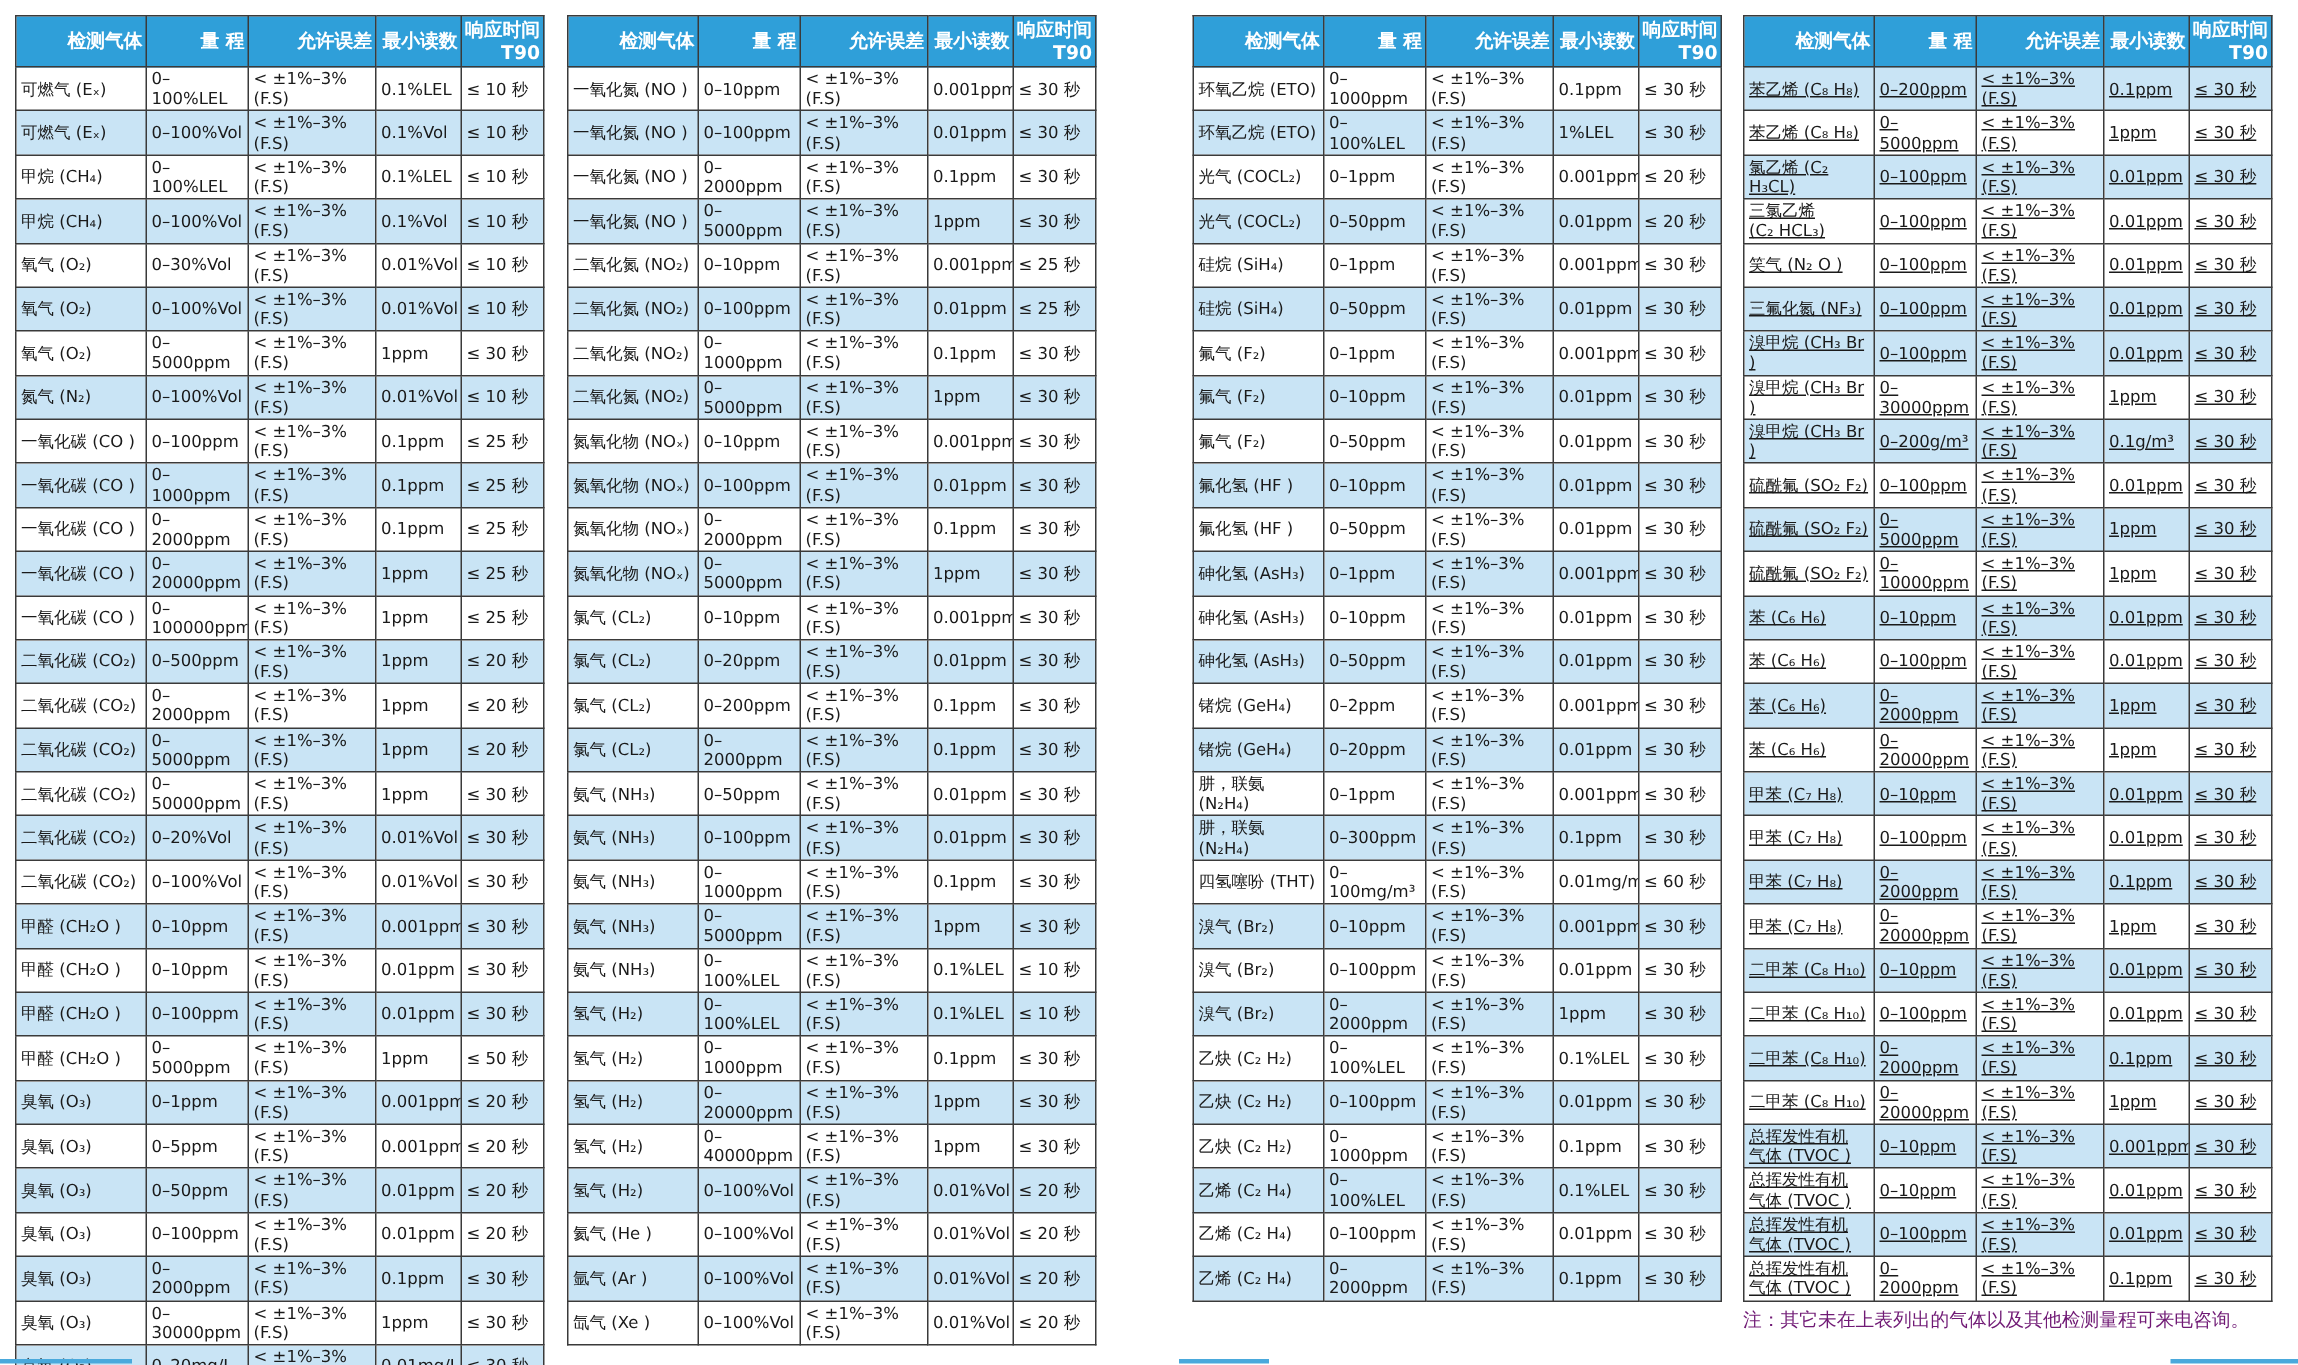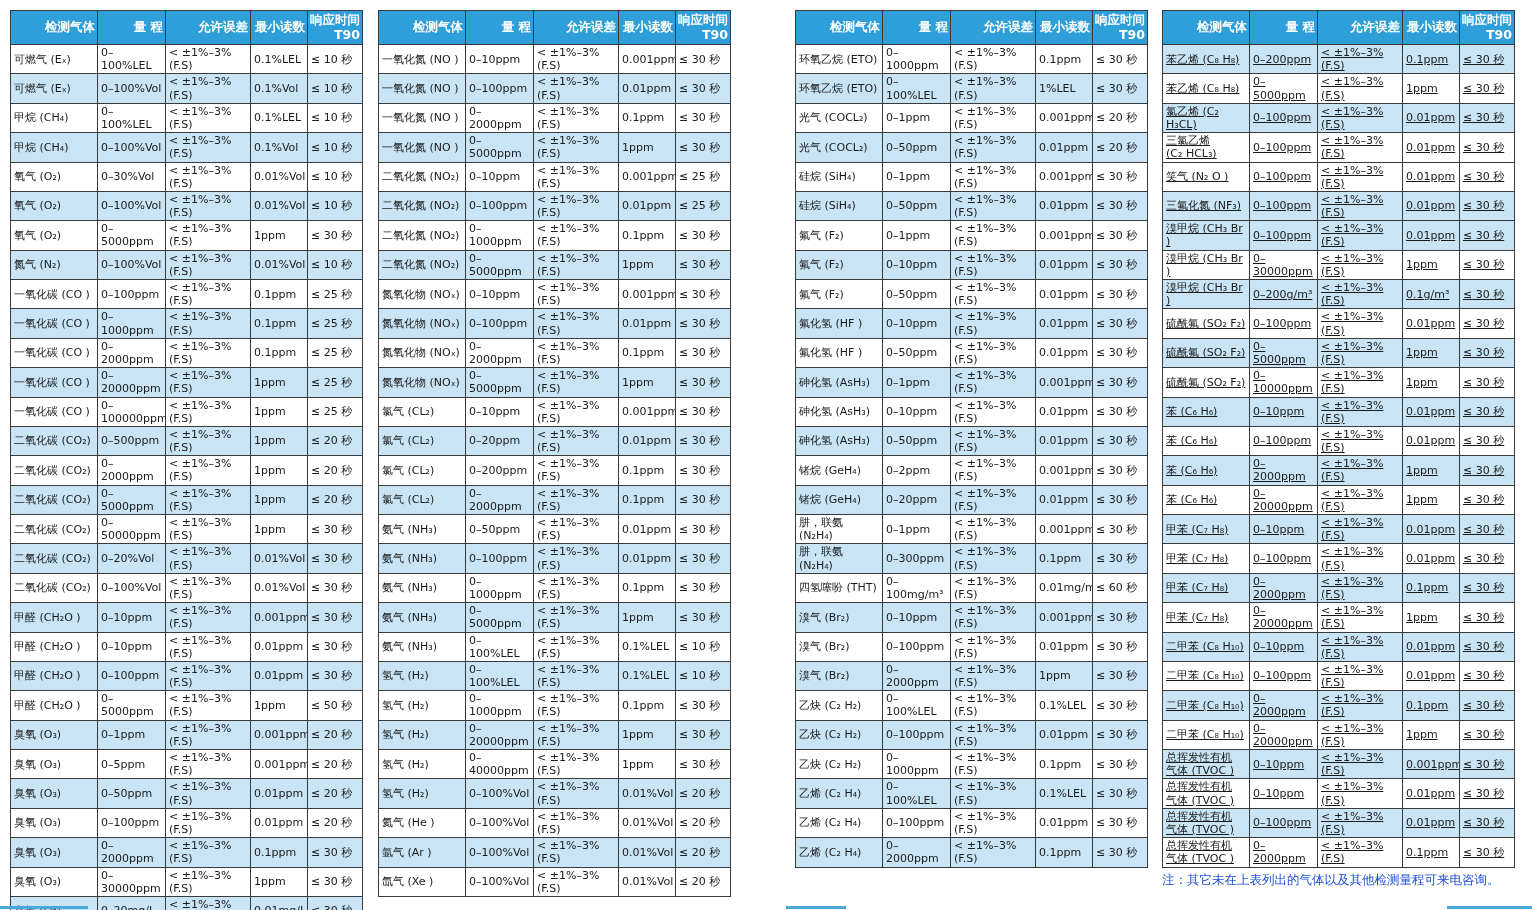--- a/index.html
+++ b/index.html
@@ -17,21 +17,21 @@
                 height:31px;padding:1px 2px;line-height:1.15;}
   table.spec td{border:1px solid #3a3a3a;padding:1px 3px;line-height:1.2;
                 white-space:pre-line;vertical-align:middle;overflow:hidden;}
   table.spec tbody tr{height:20.8px;}
   table.spec.compact tbody tr{height:19.3px;text-decoration:underline;}
   table.spec tbody tr.shaded td{background:#c9e4f5;}
   #table-0{left:10px;}
   #table-1{left:378px;}
   #table-2{left:795px;}
   #table-3{left:1162px;}
-  .note{position:absolute;left:1162px;top:872px;font-size:12.5px;color:#1d4ed8;}
+  .note{position:absolute;left:1162px;top:872px;font-size:12.5px;color:#701a75;}
   .footer-rule{position:absolute;top:906px;height:3px;background:#4aa9dc;}
   .footer-rule.left{left:0;width:88px;}
   .footer-rule.mid{left:786px;width:60px;}
   .footer-rule.right{left:1447px;width:85px;}
 </style>
 </head>
 <body>
 
 <div class="page">
 

